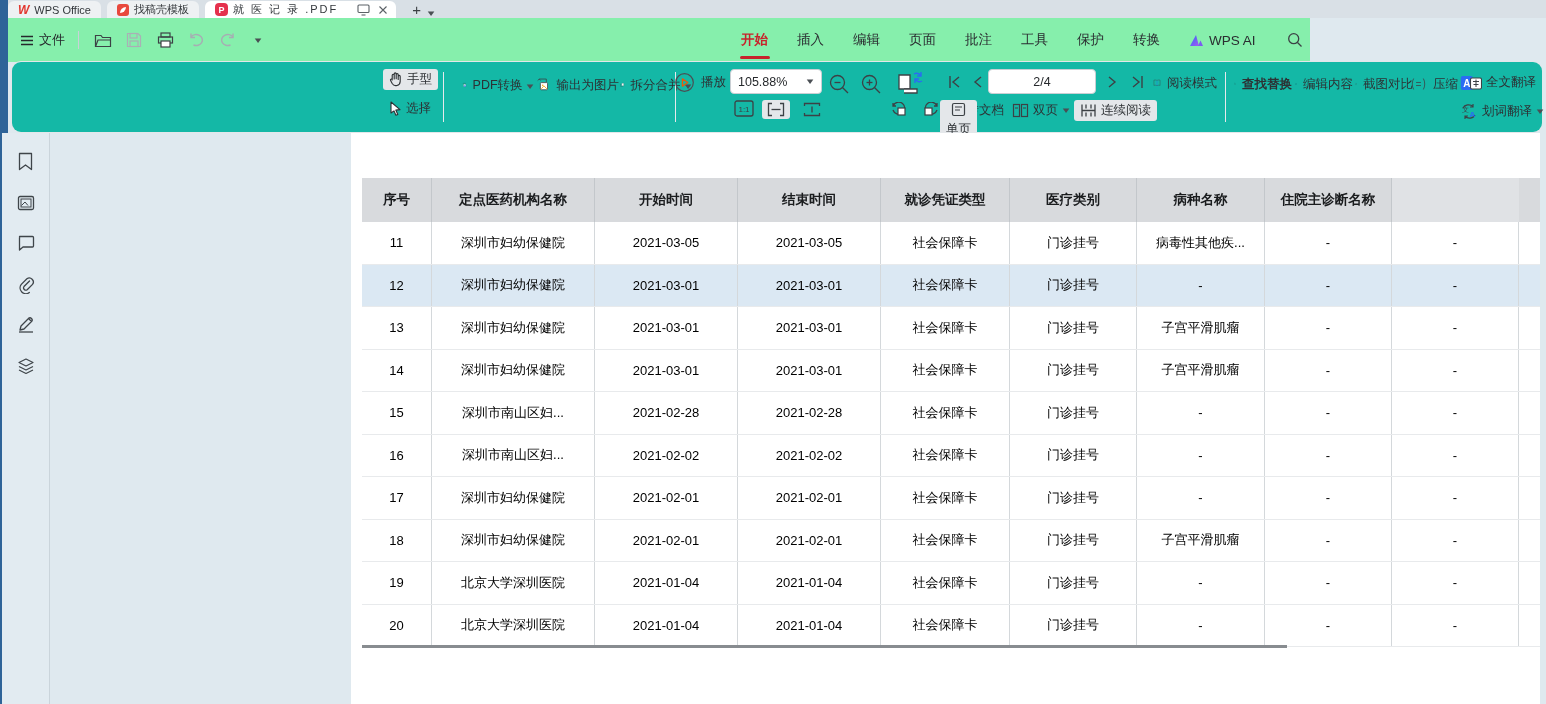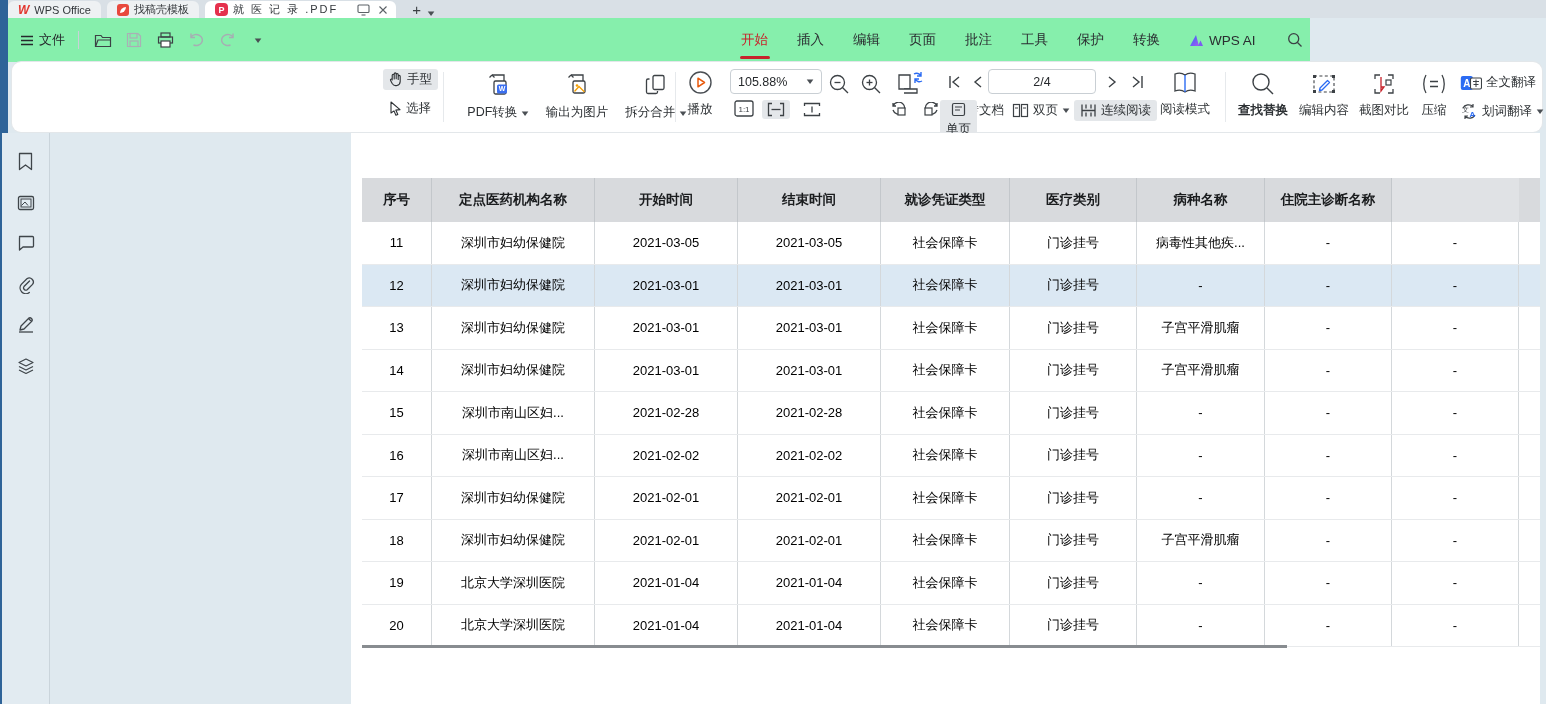--- a/index.html
+++ b/index.html
@@ -26,32 +26,32 @@
   .tab-chev { font-size:9px; color:#3c4044; margin-left:6px; }
 
   
   .menubar { position:absolute; left:8px; top:18px; width:1302px; height:44px; background:#86efac; }
   .mb-left { position:absolute; left:12px; top:0; height:44px; display:flex; align-items:center; gap:9px; }
   .file-btn { display:flex; align-items:center; gap:5px; font-size:13px; color:#26292c; }
   .vsep { width:1px; height:18px; background:#c9d1d8; margin:0 4px; }
   .qbtn { width:22px; height:22px; display:flex; align-items:center; justify-content:center; }
   .menus { position:absolute; left:733px; top:0; height:44px; display:flex; align-items:center; gap:29px; font-size:13.5px; color:#2a2d30; }
   .menu-item { position:relative; height:44px; display:flex; align-items:center; }
-  .menu-item.active { color:#c7232b; font-weight:normal; }
+  .menu-item.active { color:#c7232b; font-weight:bold; }
   .menu-item.active::after { content:""; position:absolute; left:50%; transform:translateX(-50%); bottom:3px; width:30px; height:3px; background:#c7232b; border-radius:2px; }
   .wpsai { display:flex; align-items:center; gap:5px; }
   .mb-search { margin-left:2px; }
 
   
-  .toolbar { position:absolute; left:12px; top:62px; width:1530px; height:70px; background:#ffffff; border-radius:9px;
+  .toolbar { position:absolute; left:12px; top:62px; width:1530px; height:70px; background:#14b8a6; border-radius:9px;
              box-shadow:0 0 0 1px #e3e7ea; }
   .toolbar .abs { position:absolute; }
   .pill { background:#e4e7ea; border-radius:3px; }
   .smallbtn { display:flex; align-items:center; gap:4px; font-size:12.5px; color:#2d3134; padding:2px 6px; border-radius:3px; white-space:nowrap; }
-  .bigbtn { position:absolute; width:72px; display:flex; flex-direction:column; align-items:center; gap:6px; font-size:12.5px; color:#2d3134; white-space:nowrap; }
+  .bigbtn { position:absolute; width:72px; display:flex; align-items:center; gap:6px; font-size:12.5px; color:#2d3134; white-space:nowrap; }
   .tsep { position:absolute; top:10px; width:1px; height:50px; background:#e6e9ec; }
   .zoombox { position:absolute; left:718px; top:7px; width:92px; height:25px; border:1px solid #c9cfd4; border-radius:4px;
              display:flex; align-items:center; justify-content:space-between; padding:0 7px; font-size:12.5px; color:#26292c; background:#fff; }
   .pagebox { position:absolute; left:976px; top:7px; width:108px; height:25px; border:1px solid #c9cfd4; border-radius:4px;
              display:flex; align-items:center; justify-content:center; font-size:12.5px; color:#26292c; background:#fff; }
   .navic { position:absolute; top:11px; }
   .row2 { top:38px; }
   .chev { font-size:8px; color:#4a4f54; transform:scaleX(1.4); display:inline-block; }
 
   

